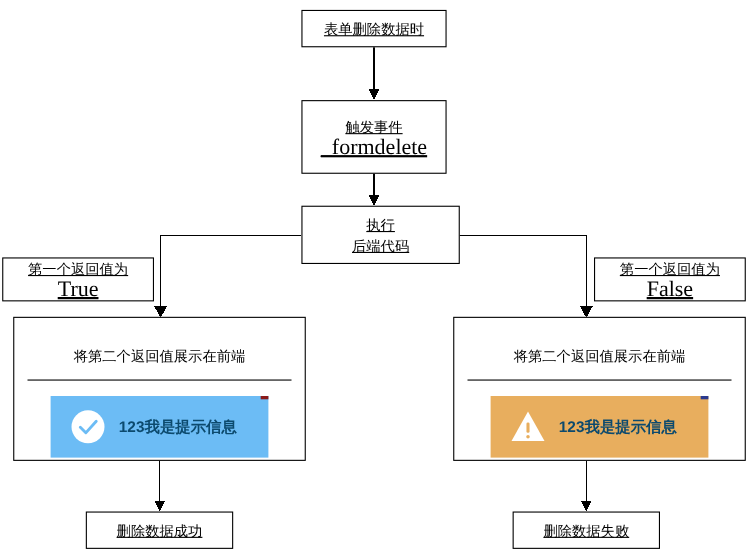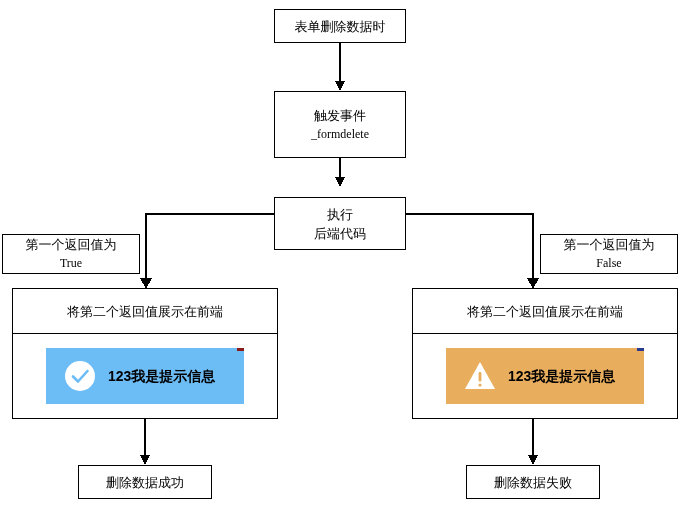--- a/index.html
+++ b/index.html
@@ -38,44 +38,44 @@
     background: #ffffff;
     display: flex;
     flex-direction: column;
     align-items: center;
     justify-content: center;
     text-align: center;
     color: #000000;
     font-size: 13px;
     line-height: 19px;
   }
-  .box .ln { display: block; white-space: nowrap; }
+  .box .ln { display: block; white-space: nowrap; text-decoration: underline; }
   .mono-en {
     font-family: "Liberation Serif", "DejaVu Serif", serif;
-    font-size: 12px;
+    font-size: 20px;
   }
 
   
   #node-start    { left: 274px; top: 9px;   width: 132px; height: 34px; }
   #node-trigger  { left: 274px; top: 91px;  width: 132px; height: 67px; }
-  #node-exec     { left: 274px; top: 197px; width: 132px; height: 53px; }
+  #node-exec     { left: 274px; top: 187px; width: 144px; height: 53px; }
 
   #label-true    { left: 2px;   top: 234px; width: 138px; height: 40px; }
   #label-false   { left: 540px; top: 234px; width: 138px; height: 40px; }
 
   #node-front-left  { left: 12px;  top: 288px; width: 266px; height: 131px; }
   #node-front-right { left: 412px; top: 288px; width: 266px; height: 131px; }
 
   #node-ok   { left: 78px;  top: 465px; width: 134px; height: 34px; }
   #node-fail { left: 466px; top: 465px; width: 134px; height: 34px; }
 
   
   .frontend {
     display: block;
-    padding: 0;
+    padding: 12px;
     justify-content: flex-start;
   }
   .frontend .fe-title {
     box-sizing: border-box;
     width: 100%;
     height: 45px;
     border-bottom: 1px solid #000000;
     display: flex;
     align-items: center;
     justify-content: center;
@@ -105,21 +105,21 @@
   .alert.success { background: #6CBCF5; }
   .alert.warning { background: #E8AE5E; }
 
   .alert .alert-icon {
     width: 32px;
     height: 32px;
     flex: 0 0 32px;
     display: block;
   }
   .alert .alert-text {
-    color: #000000;
+    color: #0c4a6e;
     font-size: 14px;
     font-weight: bold;
     white-space: nowrap;
     letter-spacing: 0px;
   }
   
   .alert .corner-mark {
     position: absolute;
     right: 0px;
     top: 0px;

